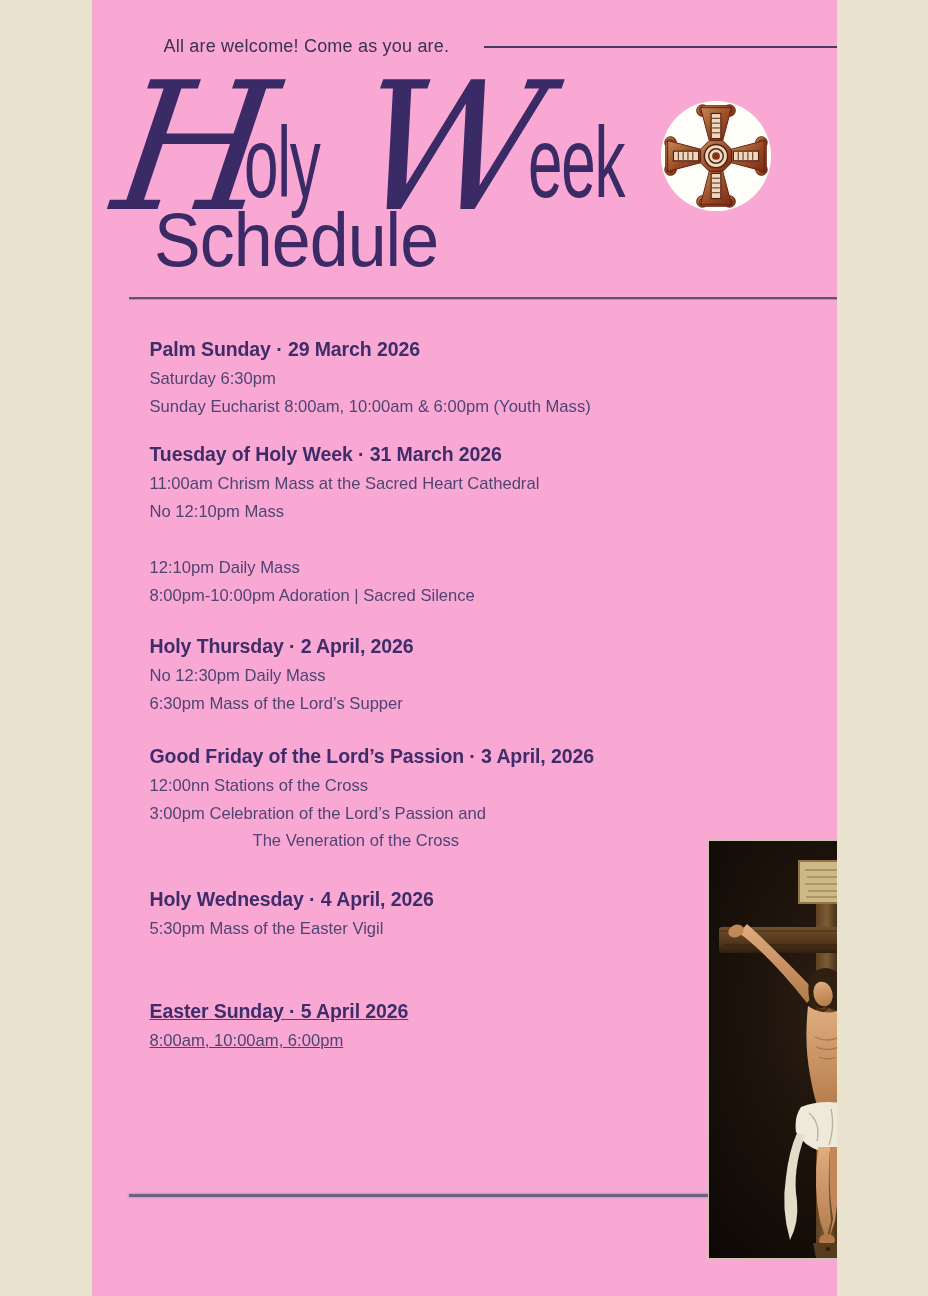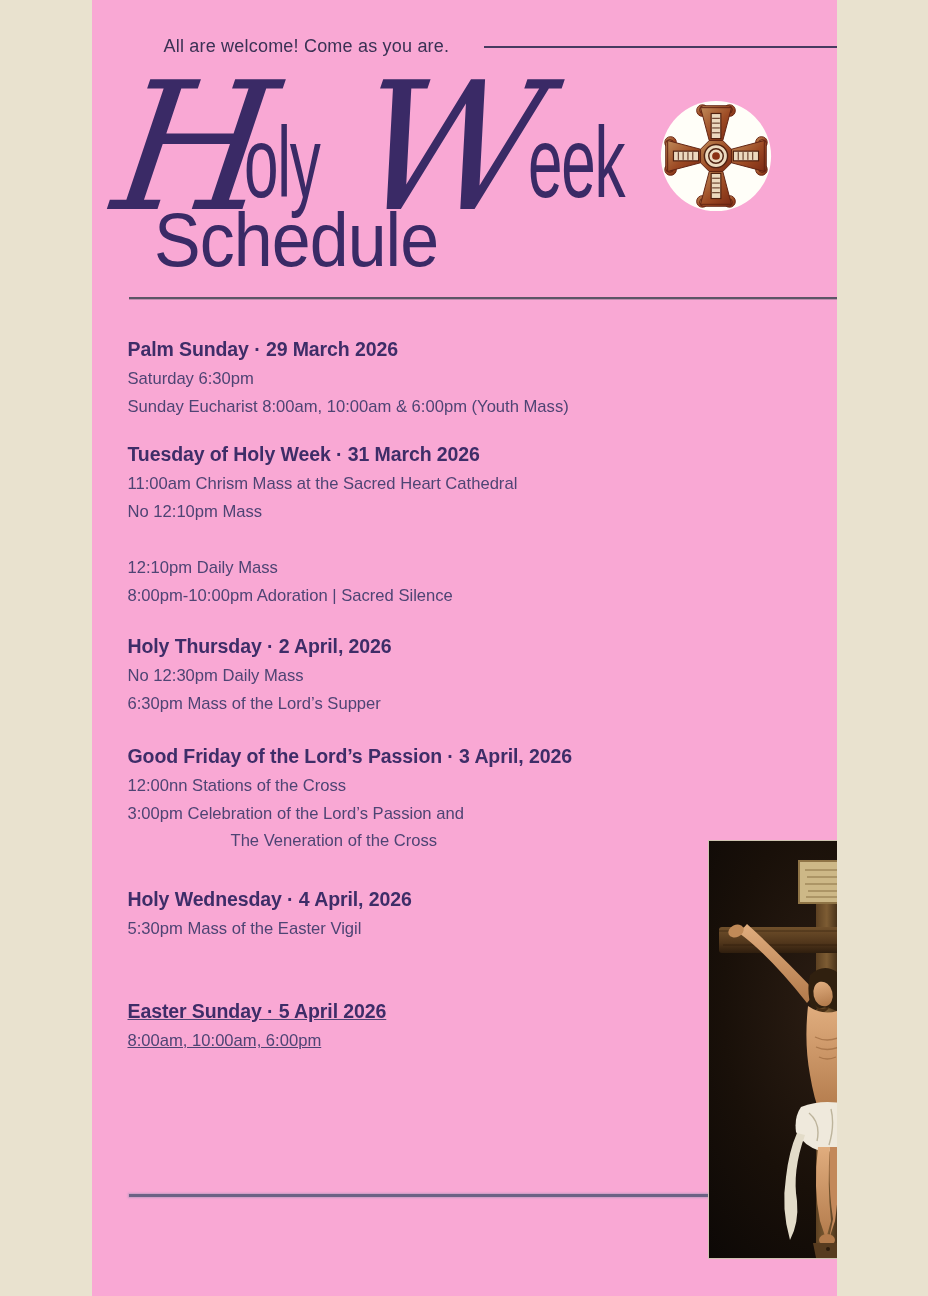--- a/index.html
+++ b/index.html
@@ -53,21 +53,21 @@
   .divider{
     position:absolute;left:37px;top:297px;width:840px;height:2px;
     background:#5c5566;box-shadow:0 1px 0 rgba(92,85,102,.35);
   }
   .bottom-rule{
     position:absolute;left:37px;top:1194px;width:840px;height:3px;
     background:#6b6284;box-shadow:0 0 2px 1px rgba(154,146,181,.55);
     z-index:1;
   }
   
-  .schedule{position:absolute;left:36px;top:336px;width:580px;z-index:2;}
+  .schedule{position:absolute;left:58px;top:336px;width:580px;z-index:2;}
   .sec h3{
     margin:0 0 3px 0;font-size:19.5px;line-height:26px;
     font-weight:bold;color:#3e2d68;letter-spacing:-.1px;
   }
   .sec-line{margin:0;font-size:16.6px;line-height:27.5px;color:#4e4474;}
   .sec-line.indent{padding-left:103px;}
   .sec-0{margin-top:0;}
   .sec-1{margin-top:21px;}
   .sec-2{margin-top:29px;}
   .sec-3{margin-top:24px;}

